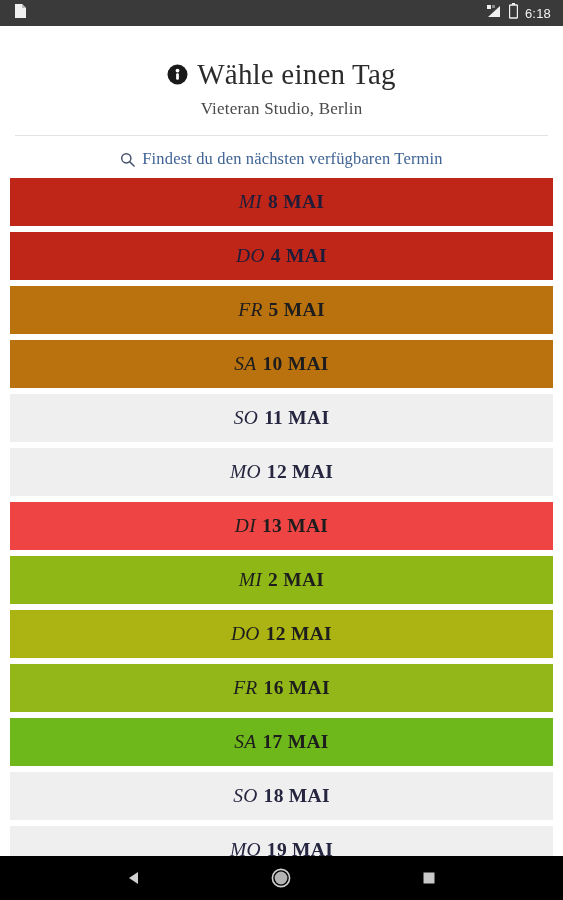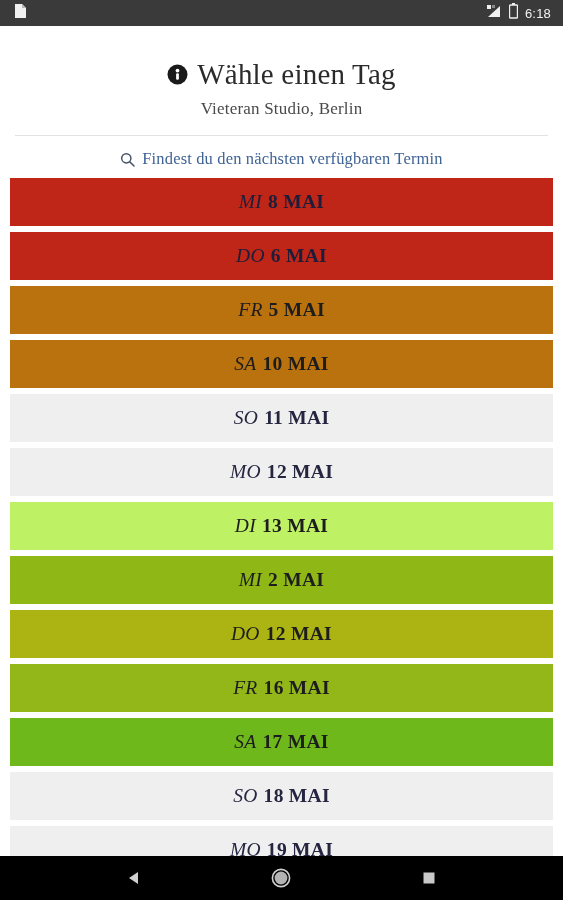--- a/index.html
+++ b/index.html
@@ -211,39 +211,39 @@
 
   </div>
 
   <div id="day-list">
       <div class="day-row" style="background: rgb(191, 38, 23); color: rgb(29, 29, 58);">
         <span class="dow">MI</span>
         <span class="dnum">8 MAI</span>
       </div>
       <div class="day-row" style="background: rgb(191, 38, 23); color: rgb(29, 29, 58);">
         <span class="dow">DO</span>
-        <span class="dnum">6 MAI</span>
+        <span class="dnum">4 MAI</span>
       </div>
       <div class="day-row" style="background: rgb(186, 114, 14); color: rgb(29, 29, 29);">
         <span class="dow">FR</span>
         <span class="dnum">5 MAI</span>
       </div>
       <div class="day-row" style="background: rgb(186, 114, 14); color: rgb(29, 29, 29);">
         <span class="dow">SA</span>
         <span class="dnum">10 MAI</span>
       </div>
       <div class="day-row" style="background: rgb(239, 239, 239); color: rgb(37, 37, 64);">
         <span class="dow">SO</span>
         <span class="dnum">11 MAI</span>
       </div>
       <div class="day-row" style="background: rgb(239, 239, 239); color: rgb(37, 37, 64);">
         <span class="dow">MO</span>
         <span class="dnum">12 MAI</span>
       </div>
-      <div class="day-row" style="background: #bef264; color: rgb(29, 29, 29);">
+      <div class="day-row" style="background: #ef4444; color: rgb(29, 29, 29);">
         <span class="dow">DI</span>
         <span class="dnum">13 MAI</span>
       </div>
       <div class="day-row" style="background: rgb(143, 184, 23); color: rgb(29, 29, 29);">
         <span class="dow">MI</span>
         <span class="dnum">2 MAI</span>
       </div>
       <div class="day-row" style="background: rgb(172, 180, 20); color: rgb(29, 29, 29);">
         <span class="dow">DO</span>
         <span class="dnum">12 MAI</span>

